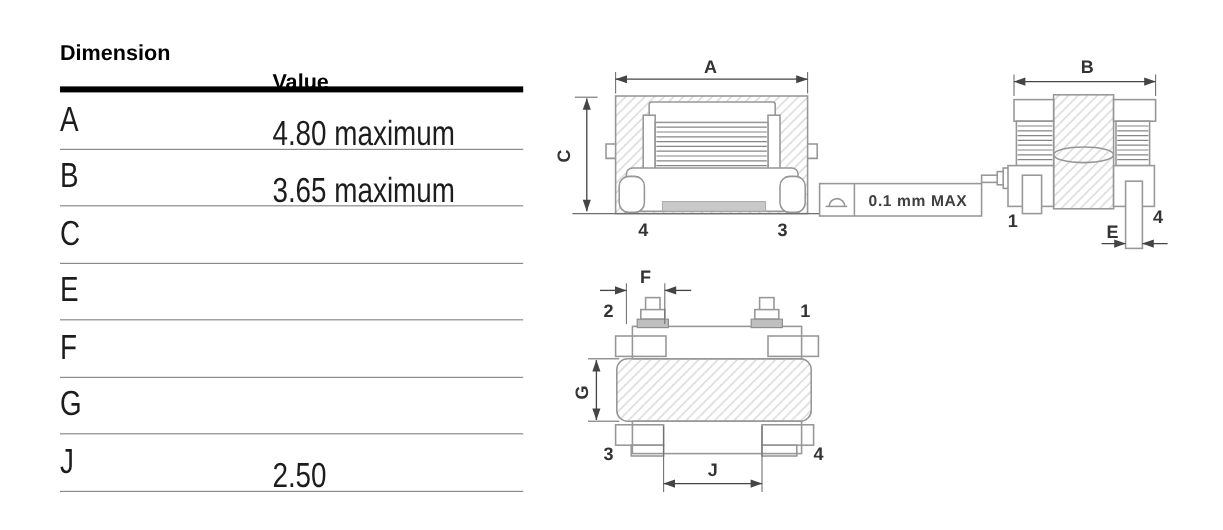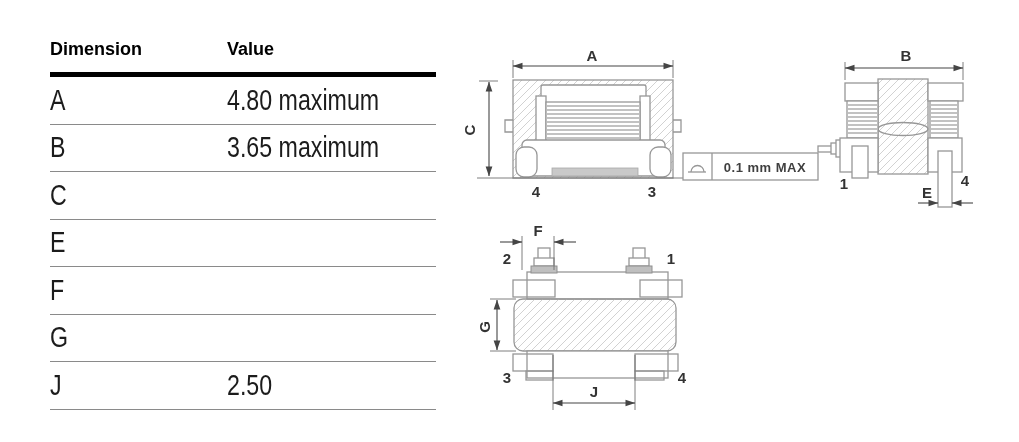--- a/index.html
+++ b/index.html
@@ -3,25 +3,25 @@
 <meta charset="utf-8">
 <style>
   html,body{margin:0;padding:0;}
   body{
     width:1019px;height:442px;background:#ffffff;position:relative;overflow:hidden;
     font-family:"Liberation Sans",sans-serif;
   }
   .canvas{position:absolute;inset:0;}
   
   .dim-table{position:absolute;left:50px;top:34px;width:386px;color:#111;}
-  .tbl-header{display:flex;align-items:center;height:30px;font-weight:bold;font-size:18px;color:#000;}
+  .tbl-header{display:flex;align-items:flex-start;height:30px;font-weight:bold;font-size:18px;color:#000;}
   .tbl-rule{height:5px;background:#000;margin-top:8px;}
   .tbl-row{display:flex;align-items:center;height:46.5px;border-bottom:1px solid #8a8a8a;}
   .c1{width:177px;flex:none;}
-  .c2{flex:1;}
+  .c2{flex:1;margin-top:24px;}
   .cond{display:inline-block;transform:scaleX(0.8);transform-origin:0 50%;
         font-size:29px;font-weight:400;color:#1c1c1c;white-space:nowrap;}
   
   .outline{fill:#ffffff;stroke:#979797;stroke-width:1.3;}
   .outline-n{fill:none;stroke:#979797;stroke-width:1.3;}
   .hatched{fill:url(#hatch);stroke:#979797;stroke-width:1.3;}
   .coil{stroke:#858585;stroke-width:1;}
   .dim{stroke:#454545;stroke-width:1.1;fill:none;}
   .ext{stroke:#6f6f6f;stroke-width:0.9;fill:none;}
   .lbl{fill:#333333;font-family:"Liberation Sans",sans-serif;font-size:15px;font-weight:600;}

